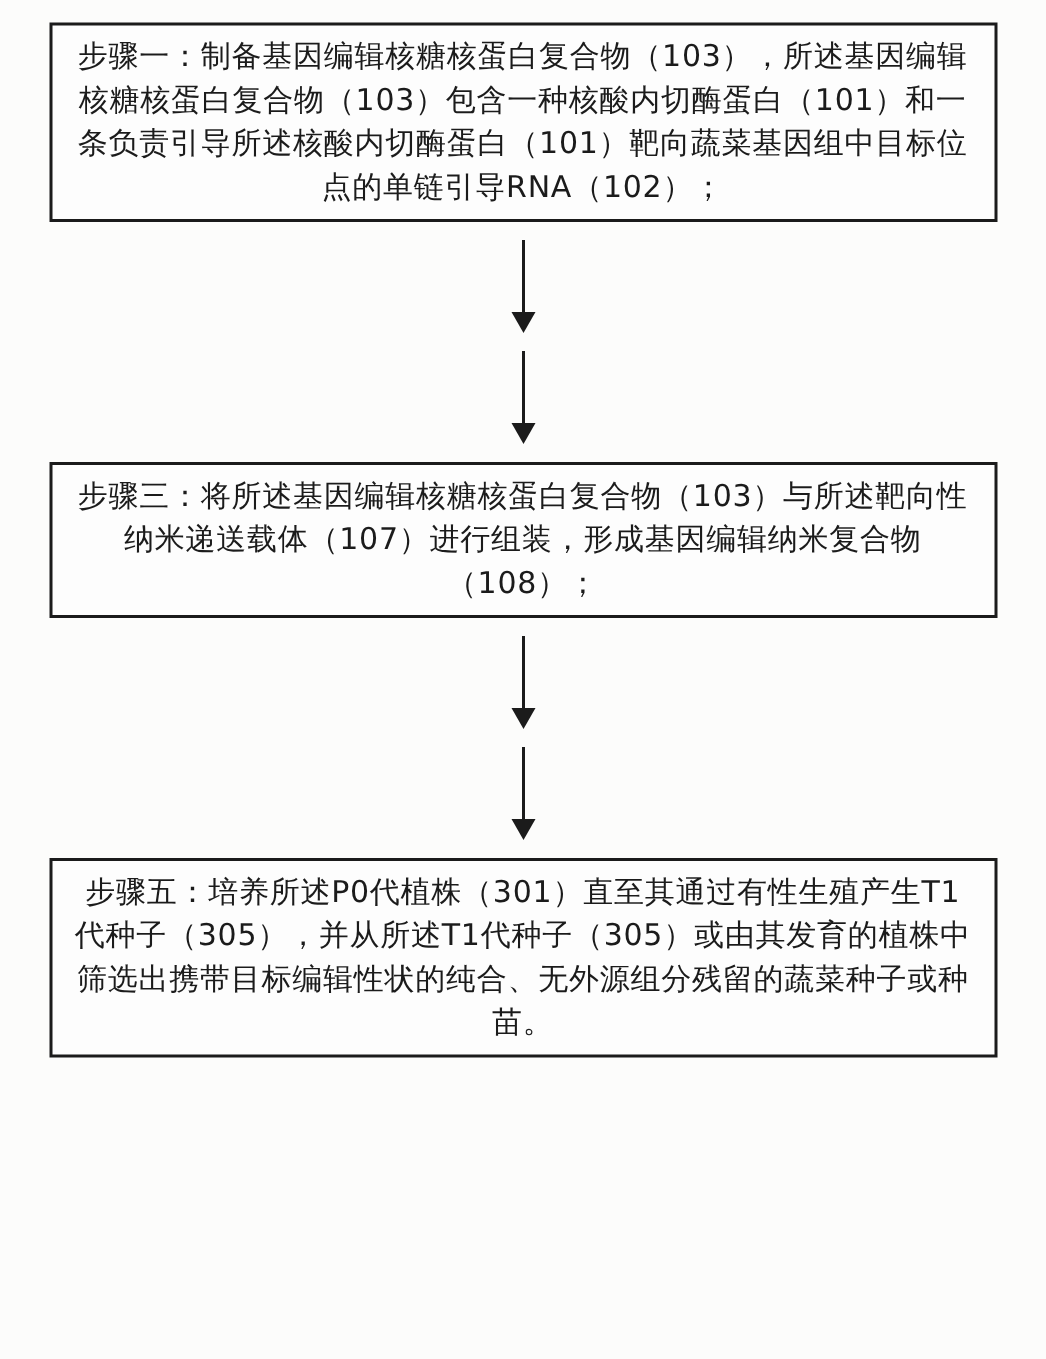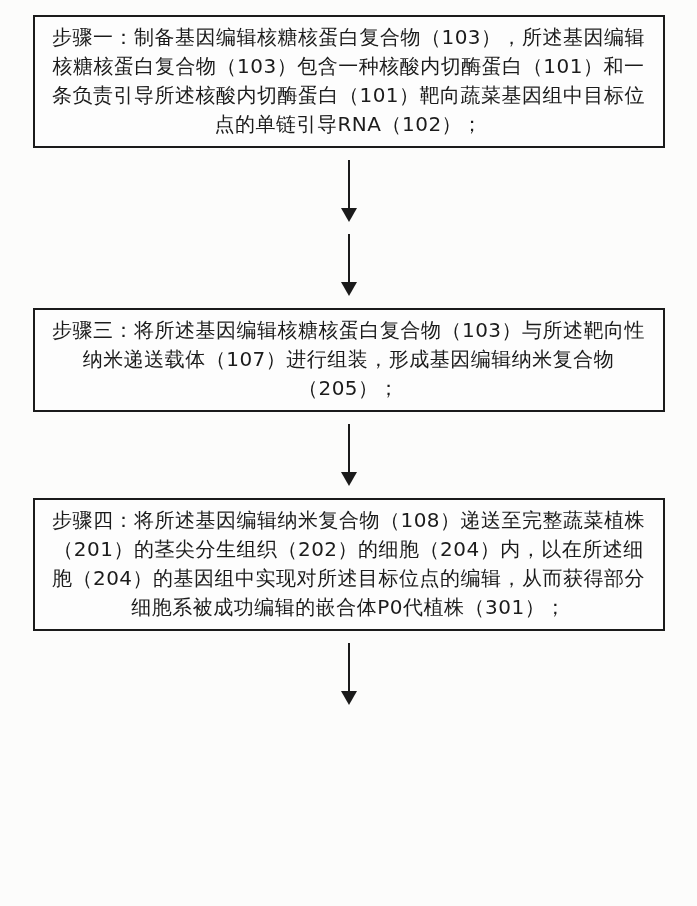--- a/index.html
+++ b/index.html
@@ -67,31 +67,31 @@
     <div class="arrow-head"></div>
   </div>
 
 
   <div class="connector">
     <div class="arrow-line"></div>
     <div class="arrow-head"></div>
   </div>
 
   <div class="step-box">
-    <div class="step-text">步骤三：将所述基因编辑核糖核蛋白复合物（103）与所述靶向性纳米递送载体（107）进行组装，形成基因编辑纳米复合物（205）；</div>
-  </div>
-
-  <div class="connector">
-    <div class="arrow-line"></div>
-    <div class="arrow-head"></div>
-  </div>
-
-  <div class="step-box">
-    <div class="step-text">步骤四：将所述基因编辑纳米复合物（108）递送至完整蔬菜植株（201）的茎尖分生组织（202）的细胞（204）内，以在所述细胞（204）的基因组中实现对所述目标位点的编辑，从而获得部分细胞系被成功编辑的嵌合体P0代植株（301）；</div>
+    <div class="step-text">步骤三：将所述基因编辑核糖核蛋白复合物（103）与所述靶向性纳米递送载体（107）进行组装，形成基因编辑纳米复合物（108）；</div>
   </div>
 
   <div class="connector">
     <div class="arrow-line"></div>
     <div class="arrow-head"></div>
   </div>
 
 
+  <div class="connector">
+    <div class="arrow-line"></div>
+    <div class="arrow-head"></div>
+  </div>
+
+  <div class="step-box">
+    <div class="step-text">步骤五：培养所述P0代植株（301）直至其通过有性生殖产生T1代种子（305），并从所述T1代种子（305）或由其发育的植株中筛选出携带目标编辑性状的纯合、无外源组分残留的蔬菜种子或种苗。</div>
+  </div>
+
 </div>
 
 </body></html>

